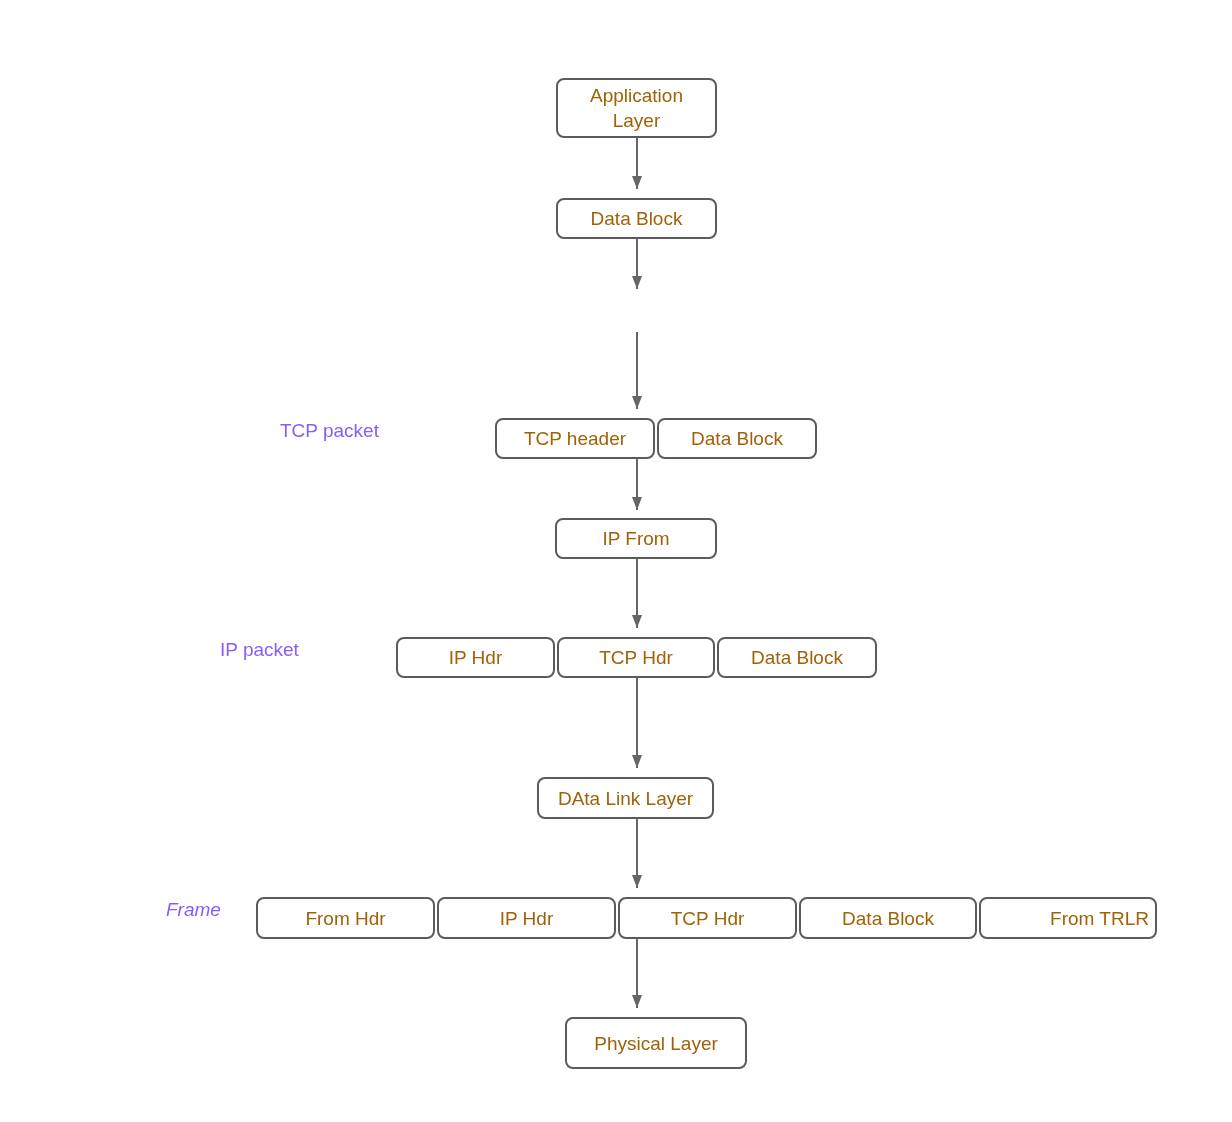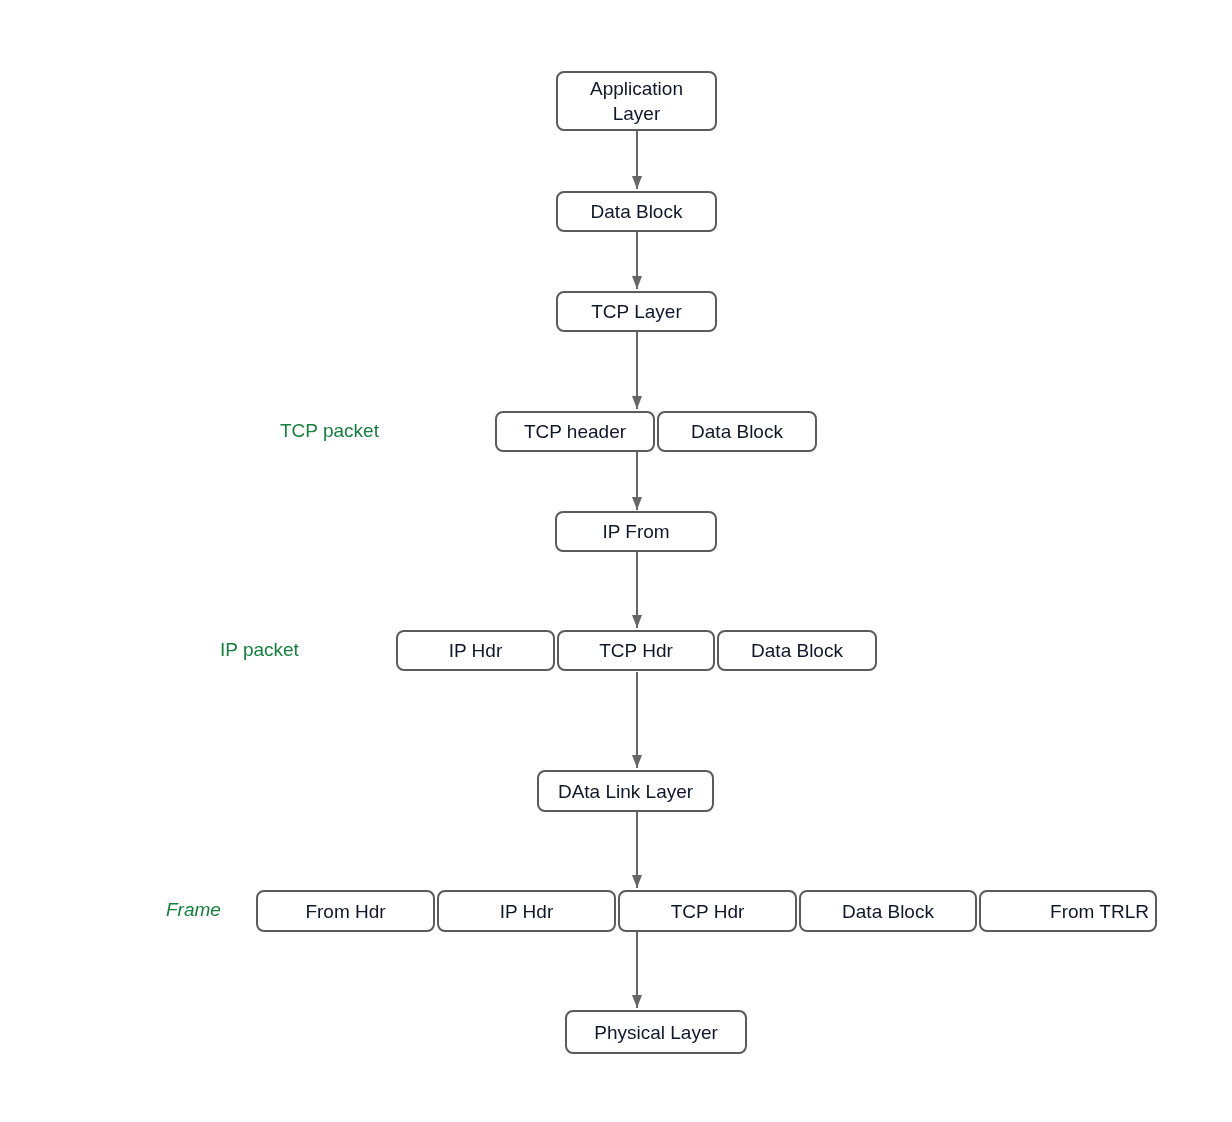--- a/index.html
+++ b/index.html
@@ -20,32 +20,33 @@
     left: 0;
     top: 0;
     pointer-events: none;
   }
   .node {
     position: absolute;
     box-sizing: border-box;
     border: 2.5px solid #5b5b5b;
     border-radius: 8px;
     background: #ffffff;
-    color: #0f172a;
+    color: #a16207;
     font-size: 19px;
     line-height: 25px;
     display: flex;
     align-items: center;
     justify-content: center;
     text-align: center;
     padding: 0 6px;
+    margin-top: 7px;
   }
   .row-label {
     position: absolute;
-    color: #15803d;
+    color: #8b5cf6;
     font-size: 19px;
     line-height: 22px;
     white-space: nowrap;
   }
 </style>
 </head>
 <body>
 
 <div class="canvas">
 
@@ -66,23 +67,20 @@
   </svg>
 
   <div class="node" style="left:556px; top:71px; width:161px; height:60px;">
     <span>Application Layer</span>
   </div>
 
   <div class="node" style="left:556px; top:191px; width:161px; height:41px;">
     <span>Data Block</span>
   </div>
 
-  <div class="node" style="left:556px; top:291px; width:161px; height:41px;">
-    <span>TCP Layer</span>
-  </div>
 
   <div class="row-label" style="left:280px; top:420px;">TCP packet</div>
   <div class="node" style="left:495px; top:411px; width:160px; height:41px;">
     <span>TCP header</span>
   </div>
   <div class="node" style="left:657px; top:411px; width:160px; height:41px;">
     <span>Data Block</span>
   </div>
 
   <div class="node" style="left:555px; top:511px; width:162px; height:41px;">
@@ -114,17 +112,17 @@
   <div class="node" style="left:618px; top:890px; width:179px; height:42px;">
     <span>TCP Hdr</span>
   </div>
   <div class="node" style="left:799px; top:890px; width:178px; height:42px;">
     <span>Data Block</span>
   </div>
   <div class="node" style="left:979px; top:890px; width:178px; height:42px;justify-content:flex-end;">
     <span>From TRLR</span>
   </div>
 
-  <div class="node" style="left:565px; top:1010px; width:182px; height:44px;">
+  <div class="node" style="left:565px; top:1010px; width:182px; height:52px;">
     <span>Physical Layer</span>
   </div>
 
 </div>
 
 </body></html>

